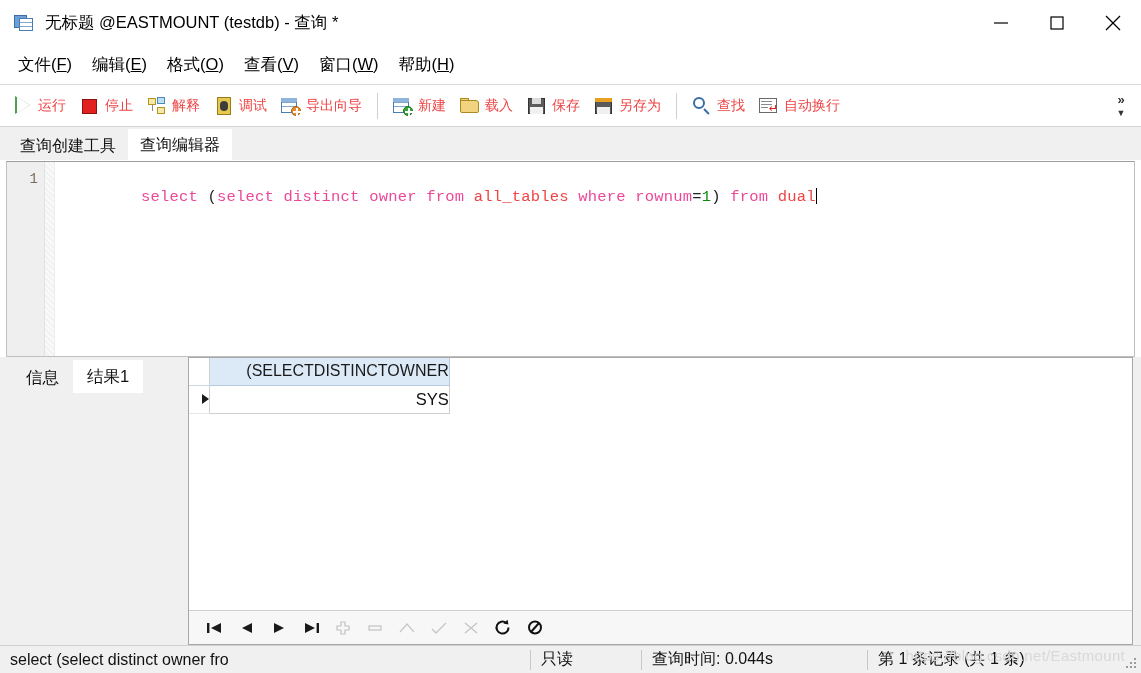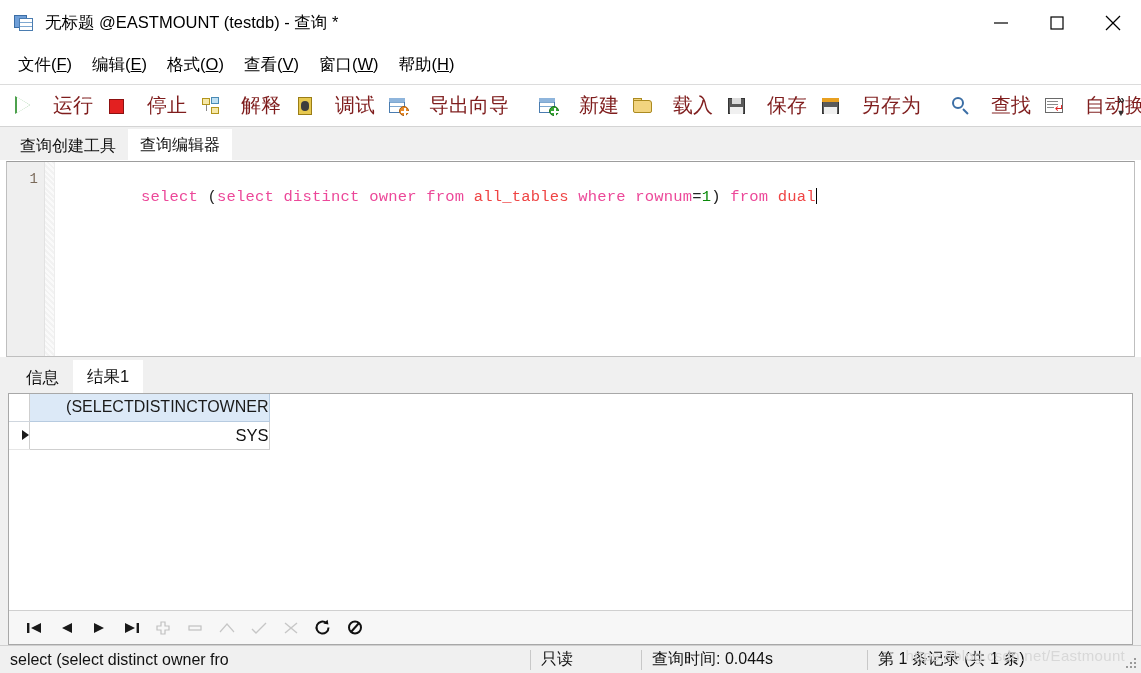--- a/index.html
+++ b/index.html
@@ -28,21 +28,21 @@
   
   .menubar { height:40px; flex:0 0 40px; display:flex; align-items:center; background:#ffffff;
              border-bottom:1px solid #dcdcdc; padding-left:8px; }
   .menu-item { font-size:16.5px; color:#000; padding:3px 10px; white-space:nowrap; }
   .menu-item u { text-decoration:underline; }
 
   
   .toolbar { height:42px; flex:0 0 42px; display:flex; align-items:center; background:#ffffff;
              border-bottom:1px solid #d4d4d4; padding-left:6px; position:relative; }
   .tb-item { display:flex; align-items:center; height:34px; padding:0 7px; white-space:nowrap; }
-  .tb-label { font-size:20px; color:#7f1d1d; margin-left:20px; }
+  .tb-label { font-size:14px; color:#ef4444; margin-left:5px; }
   .tb-sep { width:1px; height:26px; background:#cfcfcf; margin:0 8px; }
   .tb-ico { width:20px; height:20px; position:relative; flex:0 0 20px; }
   .ico-run-i { position:relative; width:20px; height:20px; }
   .ico-run-i::after { content:""; position:absolute; left:4px; top:1px; width:0;height:0;
       border-left:13px solid #ffffff; border-top:8px solid transparent; border-bottom:8px solid transparent; }
   .ico-run-i::before { content:""; position:absolute; left:2px; top:0px; width:0;height:0;
       border-left:15px solid #4ea14e; border-top:9px solid transparent; border-bottom:9px solid transparent; }
   
   .ico-stop { position:absolute; left:2px; top:3px; width:15px; height:15px; background:#e32020; border:1px solid #8d1111; }
   
@@ -104,21 +104,21 @@
       repeating-linear-gradient(45deg,#fafafa 0 2px,#f2f2f2 2px 4px); border-right:1px solid #ededed; }
   .code { flex:1; padding-top:7px; padding-left:10px; font-family:"Liberation Mono","DejaVu Sans Mono",monospace;
           font-size:15.5px; line-height:19px; white-space:pre; letter-spacing:0.2px; }
   .kw { color:#ec4899; }
   .id { color:#ef4444; }
   .num { color:#0b8a0b; }
   .punct { color:#222222; }
   .caret { display:inline-block; width:1px; height:16px; background:#000; vertical-align:-3px; }
 
   
-  .results { flex:1; display:flex; flex-direction:column; background:#f0f0f0; min-height:0; }
+  .results { flex:1; display:flex; flex-direction:row; background:#f0f0f0; min-height:0;gap:37px; }
   .res-tabstrip { height:36px; flex:0 0 36px; display:flex; align-items:flex-end; padding-left:12px;
                   background:#f0f0f0; position:relative; }
   .res-tab { height:31px; padding:0 14px; display:flex; align-items:center; font-size:16.5px; color:#111;
              background:#f0f0f0; white-space:nowrap; }
   .res-tab.active { background:#ffffff; height:33px; }
   .grid-outer { margin:0 8px 0 8px; flex:1; border:1px solid #a8a8a8; background:#ffffff; display:flex;
                 flex-direction:column; min-height:0; }
   .grid-scroll { flex:1; overflow:hidden; background:#ffffff; position:relative; }
   .grid-table { border-collapse:collapse; table-layout:fixed; }
   .grid-table th, .grid-table td { padding:0;text-align:right; }

